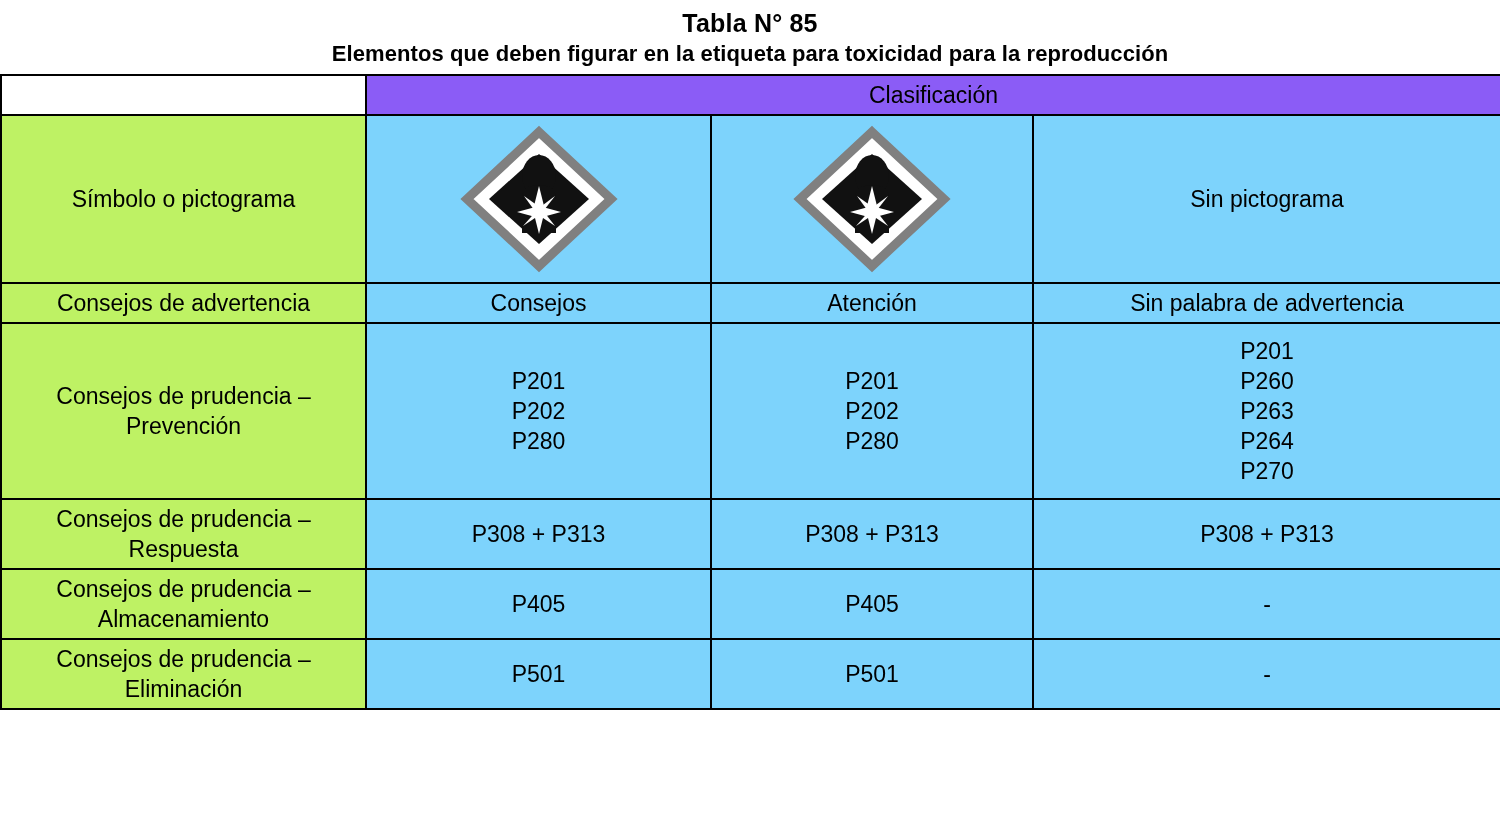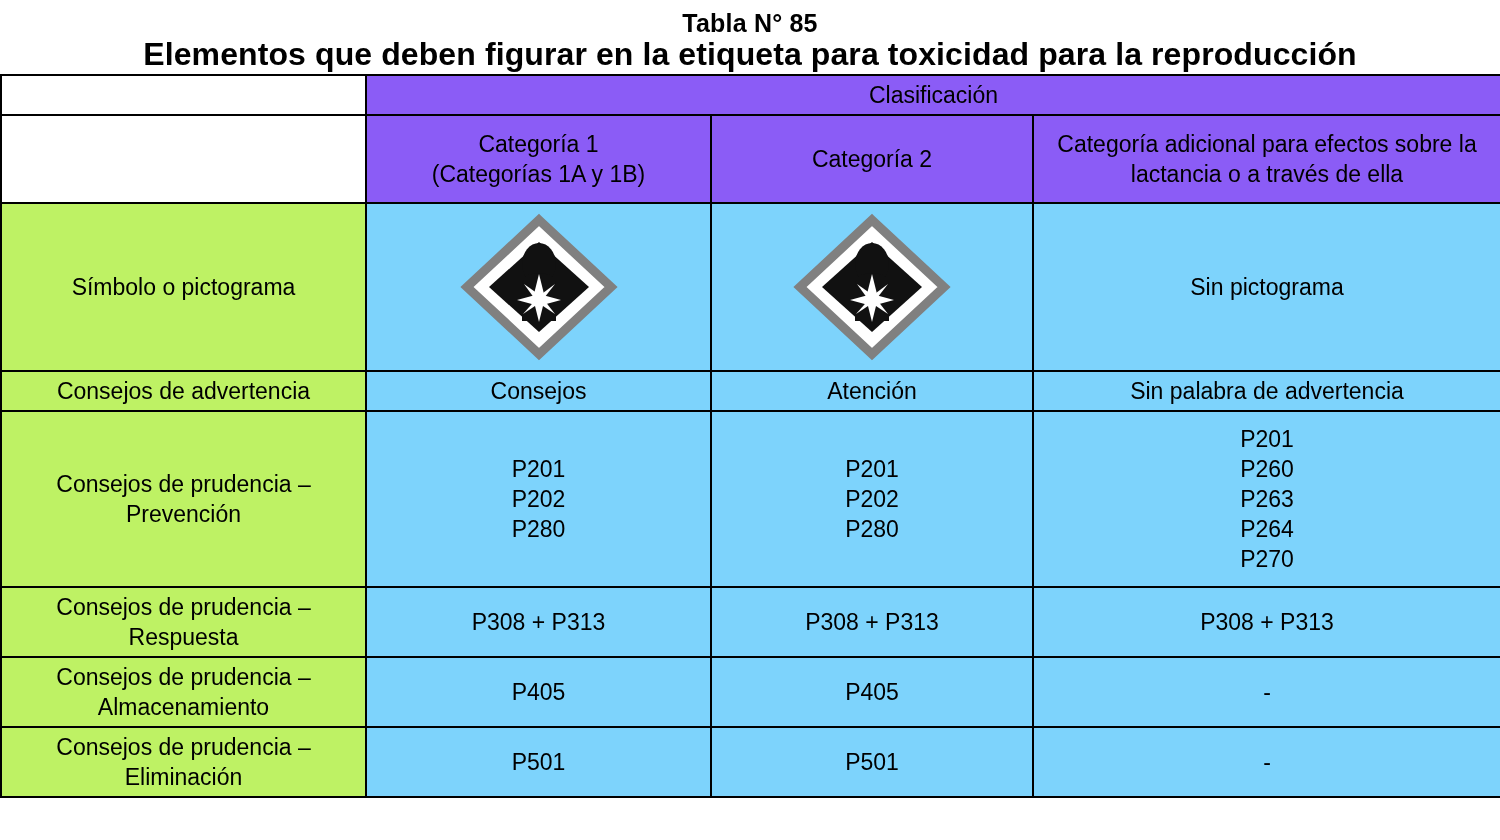--- a/index.html
+++ b/index.html
@@ -24,21 +24,21 @@
     text-align: center;
     padding-top: 8px;
   }
   .title-line1 {
     font-size: 25px;
     font-weight: bold;
     line-height: 30px;
     letter-spacing: 0.2px;
   }
   .title-line2 {
-    font-size: 32px;
+    font-size: 22px;
     font-weight: bold;
     line-height: 32px;
     letter-spacing: 0.1px;
   }
   table.tbl {
     border-collapse: collapse;
     table-layout: fixed;
     width: 1500px;
     margin-top: 4px;
   }
@@ -97,29 +97,20 @@
         <col class="col2">
         <col class="col3">
     </colgroup>
     <tbody>
 
       <tr>
         <td class="blank"></td>
         <td class="hdr" colspan="3">Clasificación</td>
       </tr>
 
-      <tr>
-        <td class="blank"></td>
-        <td class="hdr multiline" style="height:88px;">
-          <span>Categoría 1</span>
-          <span>(Categorías 1A y 1B)</span>
-        </td>
-        <td class="hdr">Categoría 2</td>
-        <td class="hdr">Categoría adicional para efectos sobre la lactancia o a través de ella</td>
-      </tr>
 
       <tr>
         <td class="rowhdr">Símbolo o pictograma</td>
         <td class="body" style="height:168px;">
           <div class="picto-wrap">
             <svg width="160" height="150" viewBox="0 0 160 150" aria-hidden="true">
               <g>
                 <polygon points="80,8 152,75 80,142 8,75" fill="#ffffff" stroke="#808080" stroke-width="9"></polygon>
                 <polygon points="80,30 130,75 80,120 30,75" fill="#111111"></polygon>
                 <ellipse cx="80" cy="52" rx="17" ry="21" fill="#111111"></ellipse>

